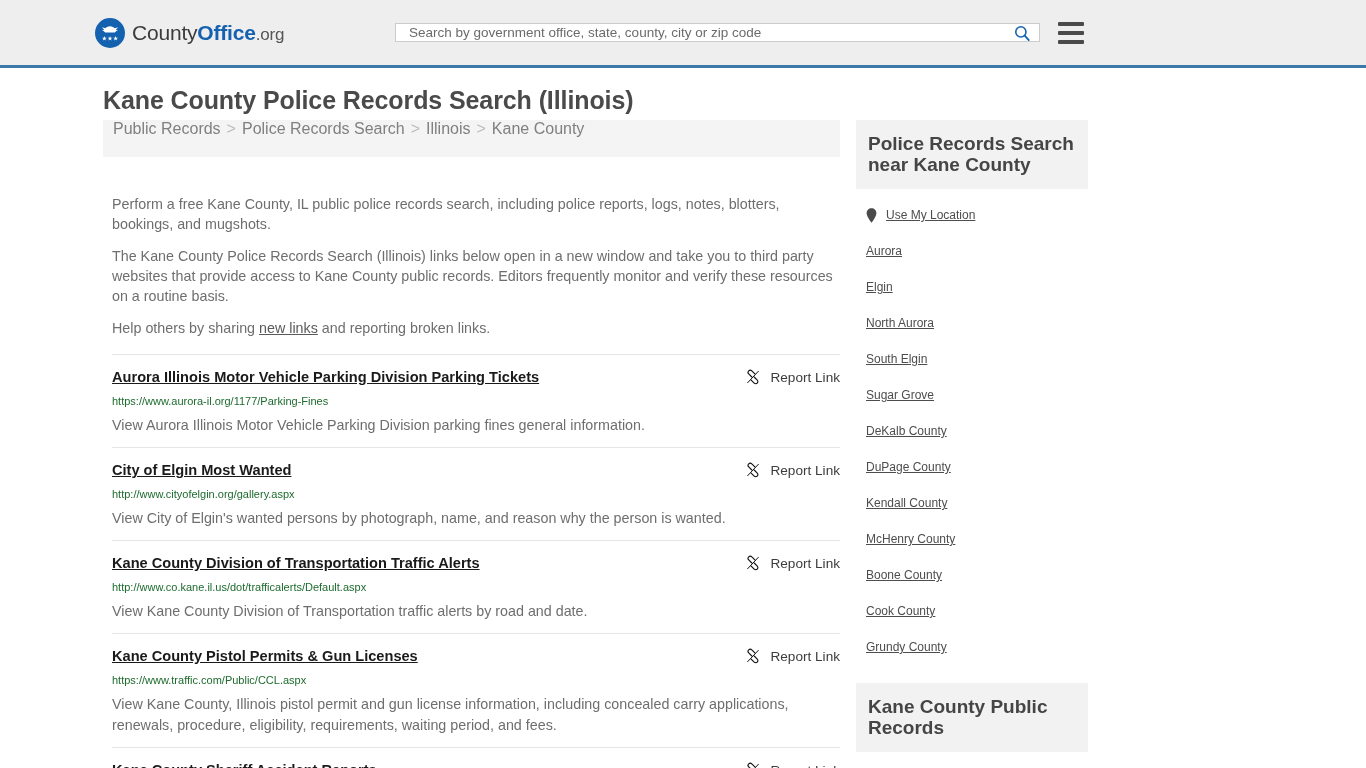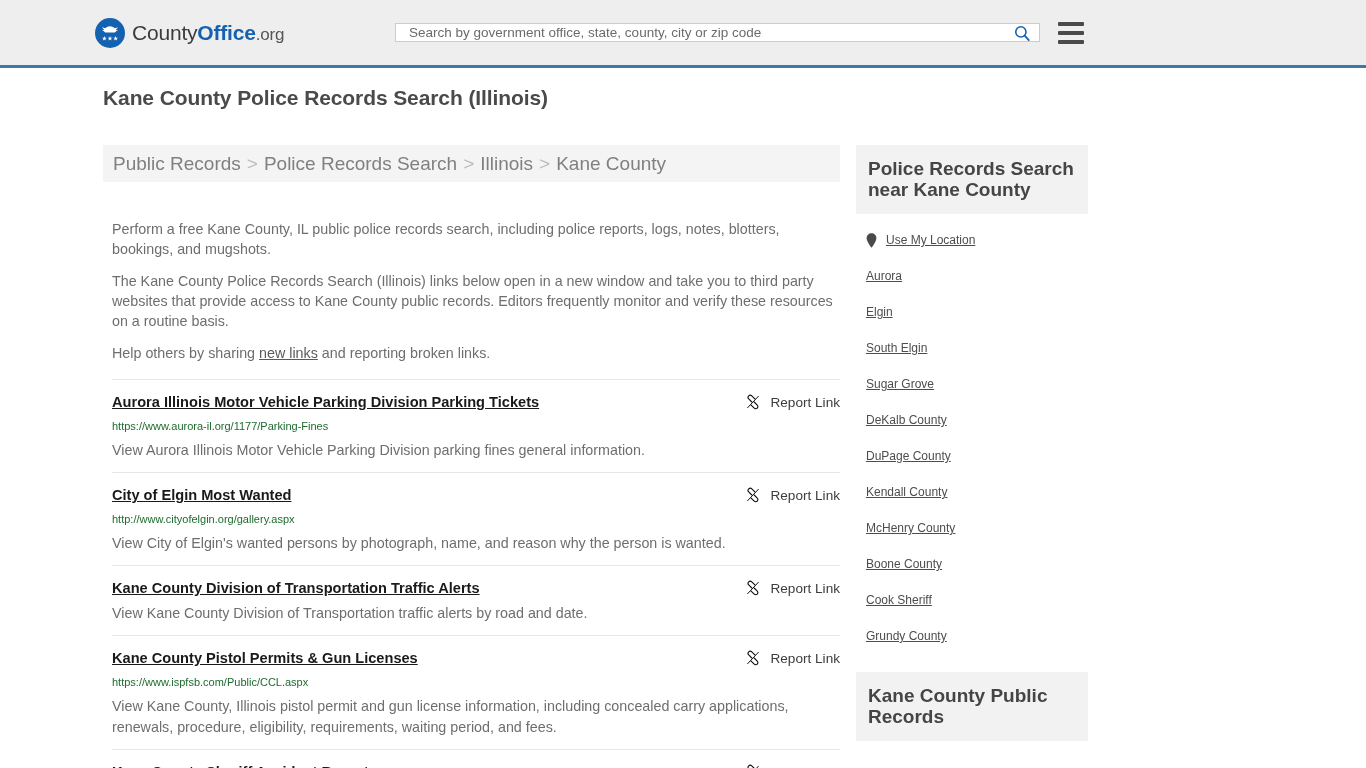--- a/index.html
+++ b/index.html
@@ -84,38 +84,38 @@
   }
   .menu-btn span { display:block; height: 4px; background: #4a4a4a; border-radius: 1px; }
 
   
   .page {
     width: 1176px;
     margin: 0 auto;
     padding-top: 18px;
   }
   .page-title {
-    font-size: 21px;
+    font-size: 25px;
     font-weight: 700;
     color: #4a4a4a;
-    margin: 0 0 35px 8px;
+    margin: 0 0 5px 8px;
     letter-spacing: -0.1px;
   }
   .columns { display: flex; align-items: flex-start; }
   .main-col { width: 737px; flex: 0 0 737px; margin-left: 8px; }
   .side-col { width: 232px; flex: 0 0 232px; margin-left: 16px; }
 
   
   .breadcrumb {
     background: #f4f4f4;
     height: 37px;
     display: flex;
-    align-items: center;
+    align-items: flex-start;
     padding: 0 10px;
-    font-size: 19px;
+    font-size: 16px;
     color: #777;
   }
   .breadcrumb a { color: #808080; text-decoration: none; }
   .crumb-sep { color: #bbbbbb; margin: 0 6px; }
 
   
   .intro { padding: 0 0 0 9px; margin-top: 37px; }
   .intro p {
     font-size: 14.3px;
     line-height: 20px;
@@ -291,36 +291,37 @@
             <a href="#" class="listing-title">Kane County Division of Transportation Traffic Alerts</a>
             <div class="report-link">
               <svg class="unlink-icon" viewBox="0 0 24 24">
                 <path d="M10.2 12 L5.6 7.4 a3.2 3.2 0 1 1 4.6 -4.6 L14.8 7.4" fill="none" stroke="#111" stroke-width="1.7" stroke-linecap="round"></path>
                 <path d="M13.8 12 L18.4 16.6 a3.2 3.2 0 1 1 -4.6 4.6 L9.2 16.6" fill="none" stroke="#111" stroke-width="1.7" stroke-linecap="round"></path>
                 <line x1="4" y1="20.5" x2="20" y2="3.5" stroke="#111" stroke-width="1.5" stroke-linecap="round"></line>
               </svg>
               <span class="report-text">Report Link</span>
             </div>
           </div>
+          <div class="listing-url">http://www.co.kane.il.us/dot/trafficalerts/Default.aspx</div>
           <div class="listing-desc">View Kane County Division of Transportation traffic alerts by road and date.</div>
         </div>
 
         <div class="listing">
           <div class="listing-head">
             <a href="#" class="listing-title">Kane County Pistol Permits &amp; Gun Licenses</a>
             <div class="report-link">
               <svg class="unlink-icon" viewBox="0 0 24 24">
                 <path d="M10.2 12 L5.6 7.4 a3.2 3.2 0 1 1 4.6 -4.6 L14.8 7.4" fill="none" stroke="#111" stroke-width="1.7" stroke-linecap="round"></path>
                 <path d="M13.8 12 L18.4 16.6 a3.2 3.2 0 1 1 -4.6 4.6 L9.2 16.6" fill="none" stroke="#111" stroke-width="1.7" stroke-linecap="round"></path>
                 <line x1="4" y1="20.5" x2="20" y2="3.5" stroke="#111" stroke-width="1.5" stroke-linecap="round"></line>
               </svg>
               <span class="report-text">Report Link</span>
             </div>
           </div>
-          <div class="listing-url">https://www.ispfsb.com/Public/CCL.aspx</div>
+          <div class="listing-url">https://www.traffic.com/Public/CCL.aspx</div>
           <div class="listing-desc">View Kane County, Illinois pistol permit and gun license information, including concealed carry applications, renewals, procedure, eligibility, requirements, waiting period, and fees.</div>
         </div>
 
         <div class="listing">
           <div class="listing-head">
             <a href="#" class="listing-title">Kane County Sheriff Accident Reports</a>
             <div class="report-link">
               <svg class="unlink-icon" viewBox="0 0 24 24">
                 <path d="M10.2 12 L5.6 7.4 a3.2 3.2 0 1 1 4.6 -4.6 L14.8 7.4" fill="none" stroke="#111" stroke-width="1.7" stroke-linecap="round"></path>
                 <path d="M13.8 12 L18.4 16.6 a3.2 3.2 0 1 1 -4.6 4.6 L9.2 16.6" fill="none" stroke="#111" stroke-width="1.7" stroke-linecap="round"></path>
@@ -349,20 +350,23 @@
             <span class="side-link">Use My Location</span>
           </div>
 
           <div class="side-link-row">
             <span class="side-link">Aurora</span>
           </div>
           <div class="side-link-row">
             <span class="side-link">Elgin</span>
           </div>
           <div class="side-link-row">
+            <span class="side-link">North Aurora</span>
+          </div>
+          <div class="side-link-row">
             <span class="side-link">South Elgin</span>
           </div>
           <div class="side-link-row">
             <span class="side-link">Sugar Grove</span>
           </div>
           <div class="side-link-row">
             <span class="side-link">DeKalb County</span>
           </div>
           <div class="side-link-row">
             <span class="side-link">DuPage County</span>
@@ -370,21 +374,21 @@
           <div class="side-link-row">
             <span class="side-link">Kendall County</span>
           </div>
           <div class="side-link-row">
             <span class="side-link">McHenry County</span>
           </div>
           <div class="side-link-row">
             <span class="side-link">Boone County</span>
           </div>
           <div class="side-link-row">
-            <span class="side-link">Cook Sheriff</span>
+            <span class="side-link">Cook County</span>
           </div>
           <div class="side-link-row">
             <span class="side-link">Grundy County</span>
           </div>
         </div>
       </div>
 
       <div class="side-panel">
         <div class="side-header">Kane County Public Records</div>
       </div>

